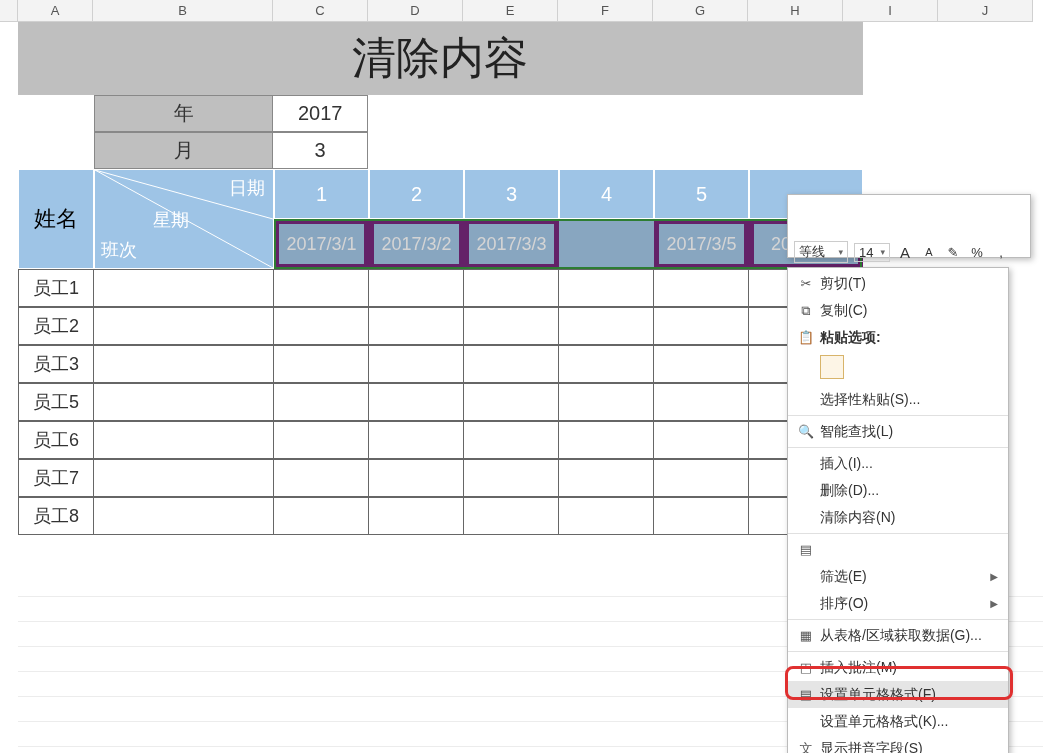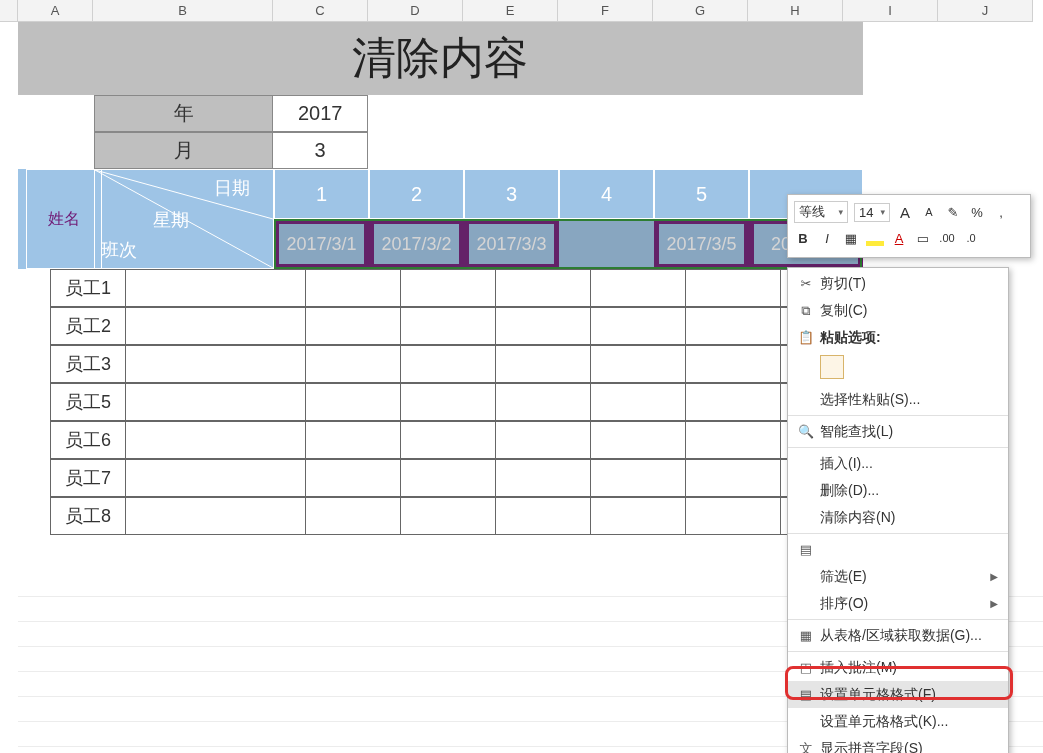--- a/index.html
+++ b/index.html
@@ -84,33 +84,33 @@
 
 
 .header-block {
   position:absolute;
   left:0; top:147px;
   width:845px; height:100px;
   background:#9ec4e6;
 }
 .name-cell {
   position:absolute;
-  left:8px;top:0;width:76px;height:100px;
-  display:flex;align-items:center;justify-content:center;
-  color:#701a75;font-size:16px;
+  left:0;top:0;width:76px;height:100px;
+  display:flex;align-items:center;justify-content:center;
+  color:#000000;font-size:22px;
   border:1px solid #fff;
 }
 .diag-cell {
   position:absolute;
   left:76px;top:0;width:180px;height:100px;
   color:#fff;font-size:18px;
   border:1px solid #fff;
 }
 .diag-cell svg { position:absolute; left:0;top:0;width:100%;height:100%;}
-.diag-cell .t-date { position:absolute; right:23px; top:6px;}
+.diag-cell .t-date { position:absolute; right:8px; top:6px;}
 .diag-cell .t-week { position:absolute; left:58px; top:38px;}
 .diag-cell .t-shift{ position:absolute; left:6px; bottom:6px;}
 .num-cell {
   position:absolute;
   top:0;height:50px;width:95px;
   display:flex;align-items:center;justify-content:center;
   color:#fff;font-size:20px;
   border:1px solid #fff;
 }
 .date-cell {
@@ -131,21 +131,21 @@
 .selected-range .overlay {
   position:absolute;left:0;top:0;right:0;bottom:0;
   background:rgba(60,60,60,0.22);
 }
 .selected-range .active {
   position:absolute;left:0;top:0;width:95px;height:50px;
   background:transparent;
 }
 
 
-.data-rows { position:absolute; left:0; top:247px; width:845px;margin-left:32px;}
+.data-rows { position:absolute; left:0; top:247px; width:845px;}
 .data-row { display:flex; height:38px;}
 .data-row .emp {
   width:76px;
   border:1px solid #666;
   display:flex;align-items:center;justify-content:center;
   font-size:18px;
 }
 .data-row .cell {
   border:1px solid #666;
   border-left:none;
@@ -208,21 +208,21 @@
   position:absolute;
   left:787px; top:194px;
   width:244px; height:64px;
   background:#fff;
   border:1px solid #bbb;
   box-shadow:2px 2px 6px rgba(0,0,0,0.25);
   z-index:20;
   padding:4px 6px;
   font-size:13px;
 }
-.mini-tb .row1, .mini-tb .row2 { display:flex; align-items:center; gap:6px; height:26px;}
+.mini-tb .row1, .mini-tb .row2 { display:flex; align-items:center; gap:6px; height:26px;margin-top:40px;}
 .mini-tb .font-sel { border:1px solid #ccc; padding:1px 4px; width:54px; display:flex;justify-content:space-between;align-items:center;}
 .mini-tb .size-sel { border:1px solid #ccc; padding:1px 4px; width:36px; display:flex;justify-content:space-between;align-items:center;}
 .mini-tb .btn { width:18px;text-align:center;}
 .mini-tb .btn.red { color:#c00;}
 .mini-tb .caret { font-size:9px; color:#666;}
 </style>
 </head>
 <body>
 
 <div class="col-headers">

